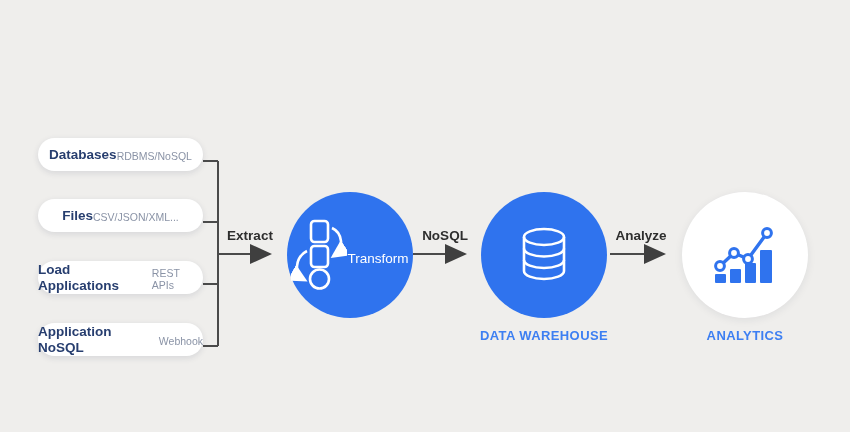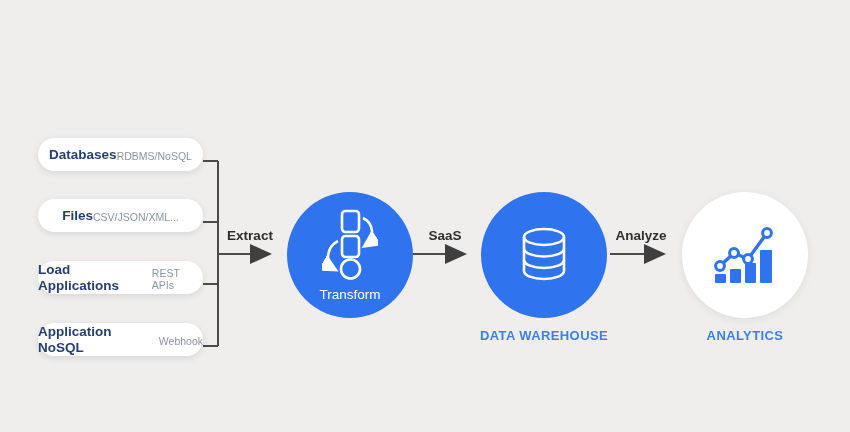--- a/index.html
+++ b/index.html
@@ -25,21 +25,21 @@
   .flow-label{
     position:absolute;font-size:13.5px;font-weight:600;color:#2e2e2e;
     text-align:center;width:70px;
   }
   .lbl-extract{left:215px;top:228px}
   .lbl-load{left:410px;top:228px}
   .lbl-analyze{left:606px;top:228px}
   
   .stage-circle{
     position:absolute;top:192px;width:126px;height:126px;border-radius:50%;
-    display:flex;flex-direction:column;justify-content:center;align-items:center;
+    display:flex;justify-content:center;align-items:center;
   }
   .stage-blue{background:#2f73ee;}
   .stage-white{background:#ffffff;box-shadow:0 2px 8px rgba(30,40,70,.08);}
   .c-staging{left:287px}
   .c-warehouse{left:481px}
   .c-analytics{left:682px}
   .inner-label{color:#ffffff;font-size:13.5px;font-weight:500;margin-top:6px;}
   .stage-label{
     position:absolute;top:328px;font-size:13px;font-weight:700;color:#3d7ff2;
     letter-spacing:.4px;text-align:center;width:200px;
@@ -83,21 +83,21 @@
       <path d="M203 284 H218"></path>
       <path d="M203 346 H218"></path>
       <path d="M218 161 V346"></path>
       <path d="M218 254 H270" marker-end="url(#ah)"></path>
       <path d="M413 254 H465" marker-end="url(#ah)"></path>
       <path d="M610 254 H664" marker-end="url(#ah)"></path>
     </g>
   </svg>
 
   <div class="flow-label lbl-extract">Extract</div>
-  <div class="flow-label lbl-load">SaaS</div>
+  <div class="flow-label lbl-load">NoSQL</div>
   <div class="flow-label lbl-analyze">Analyze</div>
 
   <div class="stage-circle stage-blue c-staging">
     <svg width="56" height="72" viewBox="0 0 56 72">
       <defs>
         <marker id="wah" markerWidth="9" markerHeight="9" refX="5" refY="3.5" orient="auto">
           <path d="M0,0 L7,3.5 L0,7 Z" fill="#ffffff"></path>
         </marker>
       </defs>
       <g stroke="#ffffff" stroke-width="2.6" fill="none">

